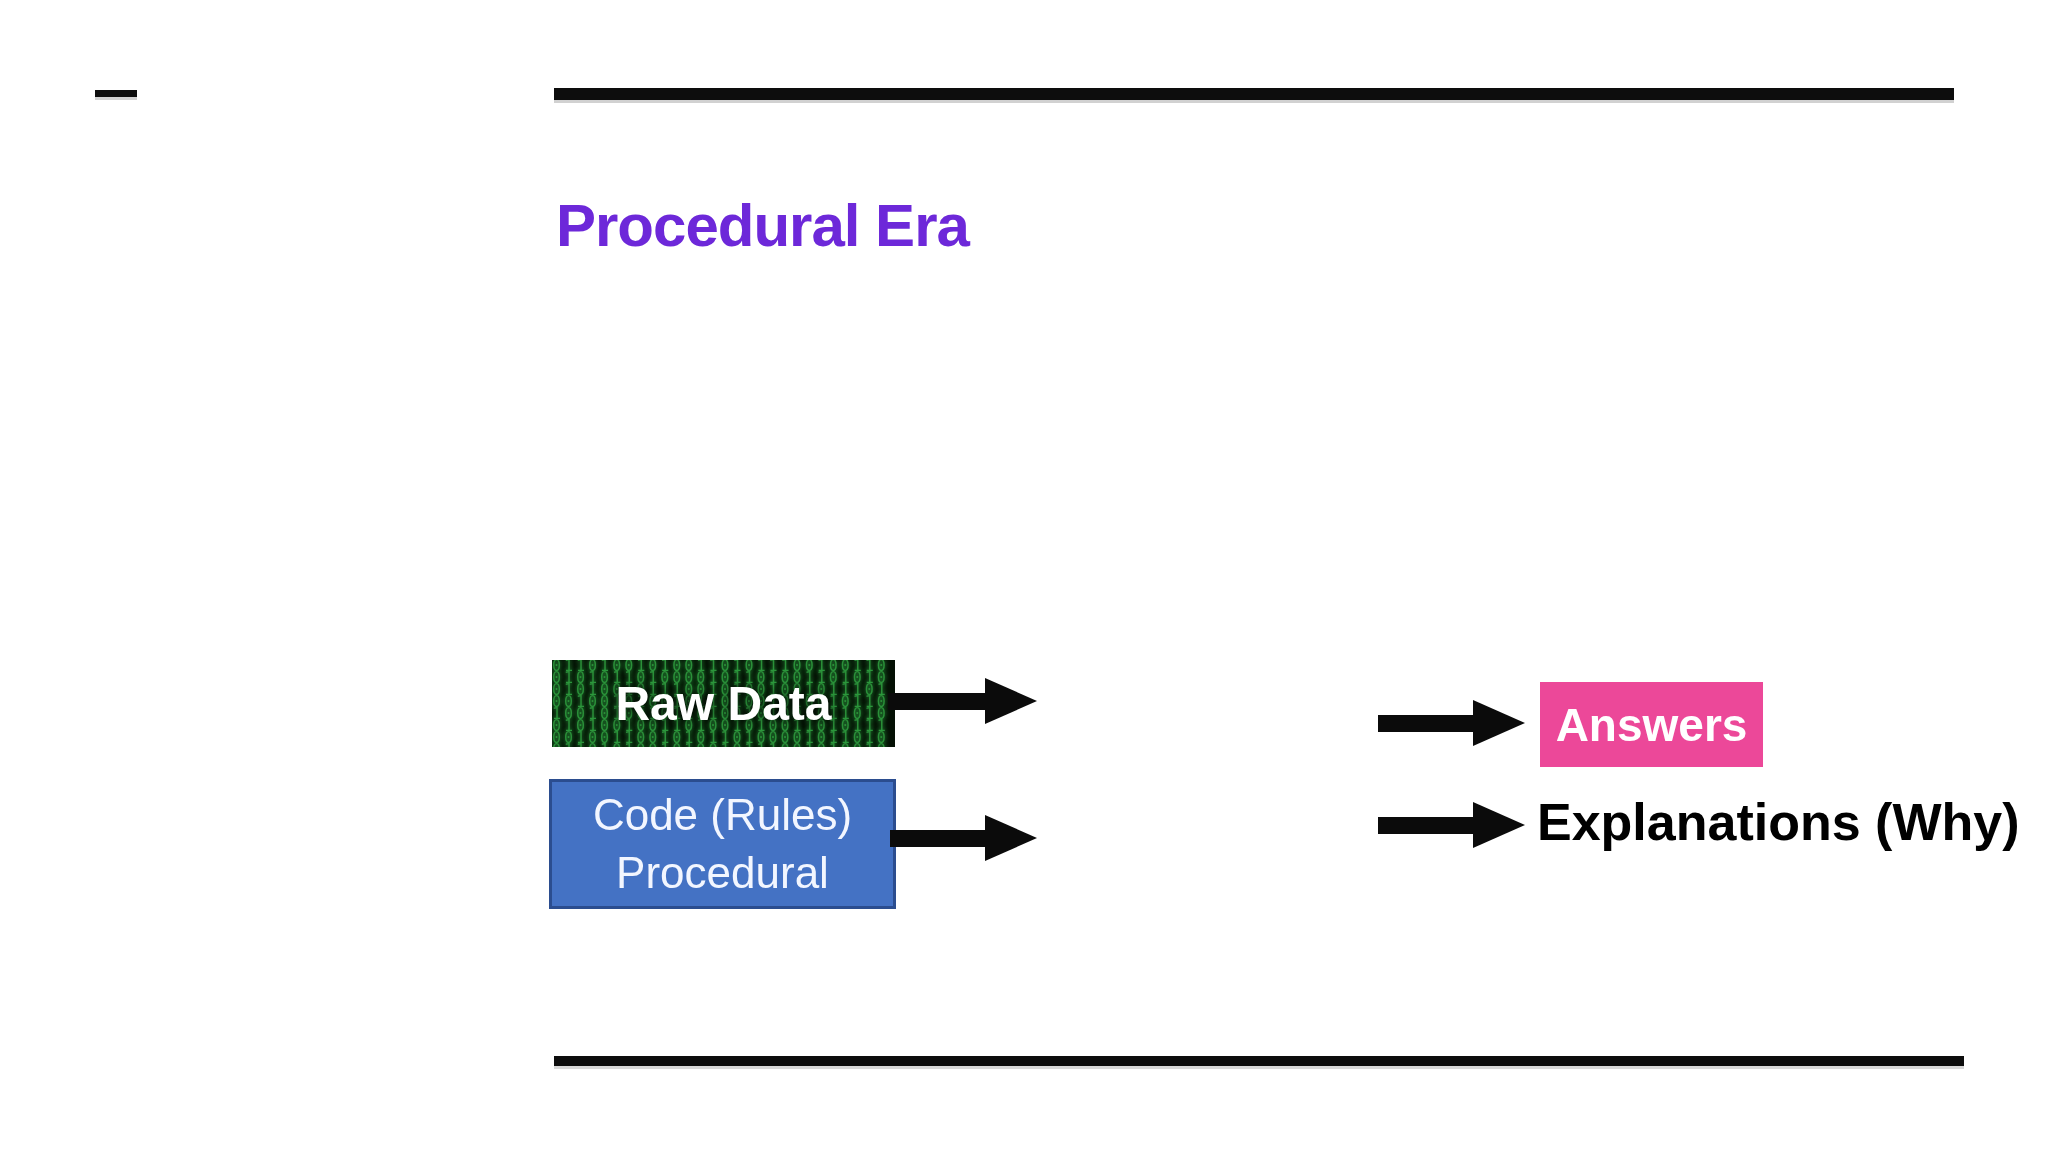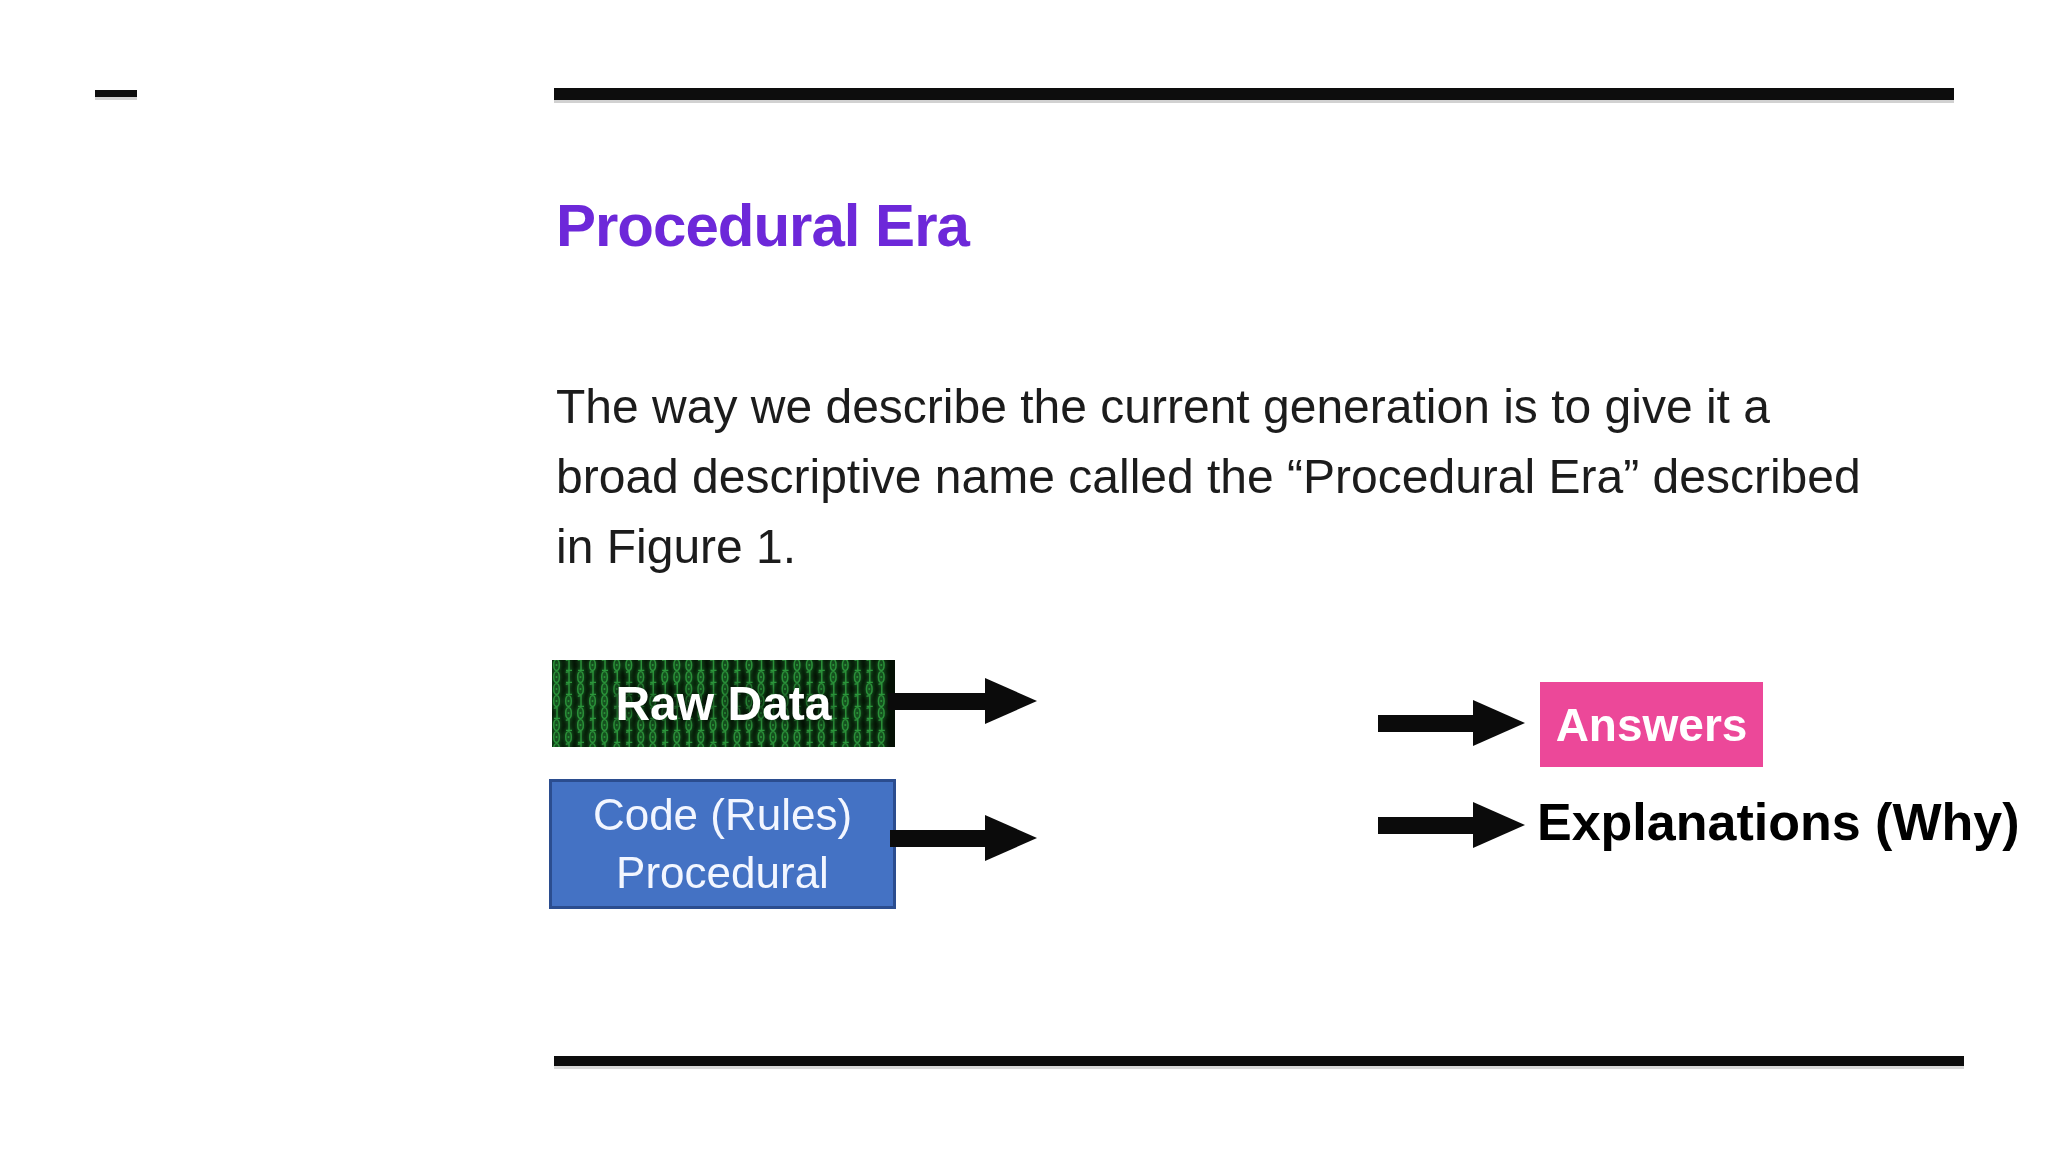--- a/index.html
+++ b/index.html
@@ -182,25 +182,20 @@
 </head>
 <body>
 
 <div class="slide">
 
   <div class="top-dash"></div>
   <div class="top-rule"></div>
 
   <h1 class="slide-title">Procedural Era</h1>
 
-  <div class="body-paragraph">
-    <div>The way we describe the current generation is to give it a</div>
-    <div>broad descriptive name called the “Procedural Era” described</div>
-    <div>in Figure 1.</div>
-  </div>
 
   <div class="raw-data-box">
     <div class="matrix-bg">0110100101001101011100100110010101101000010110100110101001010010111001010010010111010010010100101101001010010110100101001011010010100101101001010010011010010100110101110010011001010110100001011010011010100101001011100101001001011101001001010010110100101001011010010100101101001010010110100101001001101001010011010111001001100101011010000101101001101010010100101110010100100101110100100101001011010010100101101001010010110100101001011010010100</div>
     <div class="raw-data-label">Raw Data</div>
   </div>
 
   <div class="procedural-box">
     <div>Code (Rules)</div>
     <div>Procedural</div>
   </div>

